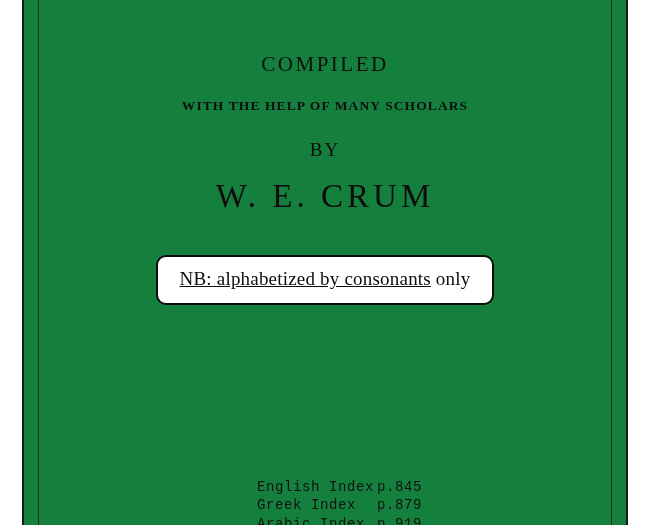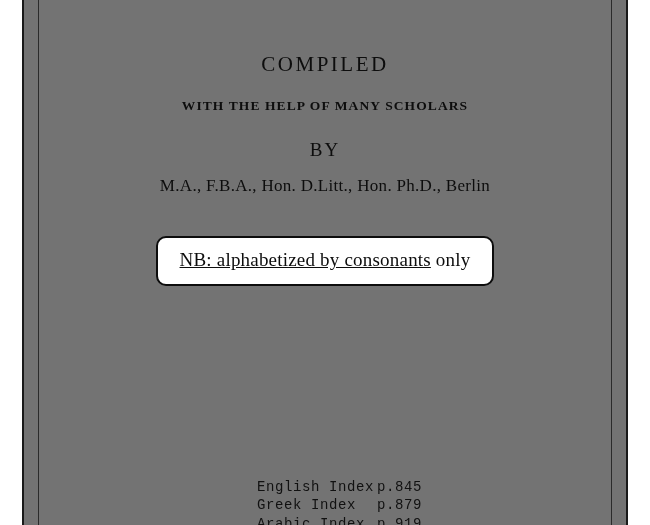--- a/index.html
+++ b/index.html
@@ -11,21 +11,21 @@
     height: 525px;
     background: #ffffff;
     font-family: "Liberation Serif", serif;
     overflow: hidden;
   }
 
   .page {
     position: relative;
     width: 650px;
     height: 525px;
-    background: #737373;
+    background: #15803d;
     box-sizing: border-box;
   }
 
   
   .edge-rule {
     position: absolute;
     top: 0;
     bottom: 0;
     width: 2px;
     background: #1a1a1a;
@@ -156,22 +156,22 @@
   <div class="edge-rule outer-right"></div>
 
   <div class="content">
 
     <div class="line-compiled">COMPILED</div>
 
     <div class="line-help">WITH THE HELP OF MANY SCHOLARS</div>
 
     <div class="line-by">BY</div>
 
+    <div class="line-author">W. E. CRUM</div>
 
-    <div class="line-degrees">M.A., F.B.A., Hon. D.Litt., Hon. Ph.D., Berlin</div>
 
     <div class="note-wrap">
       <div class="note-box">
         <div class="note-text"><span class="underlined">NB: alphabetized by consonants</span><span> only</span></div>
       </div>
     </div>
 
   </div>
 
   <div class="index-block">

